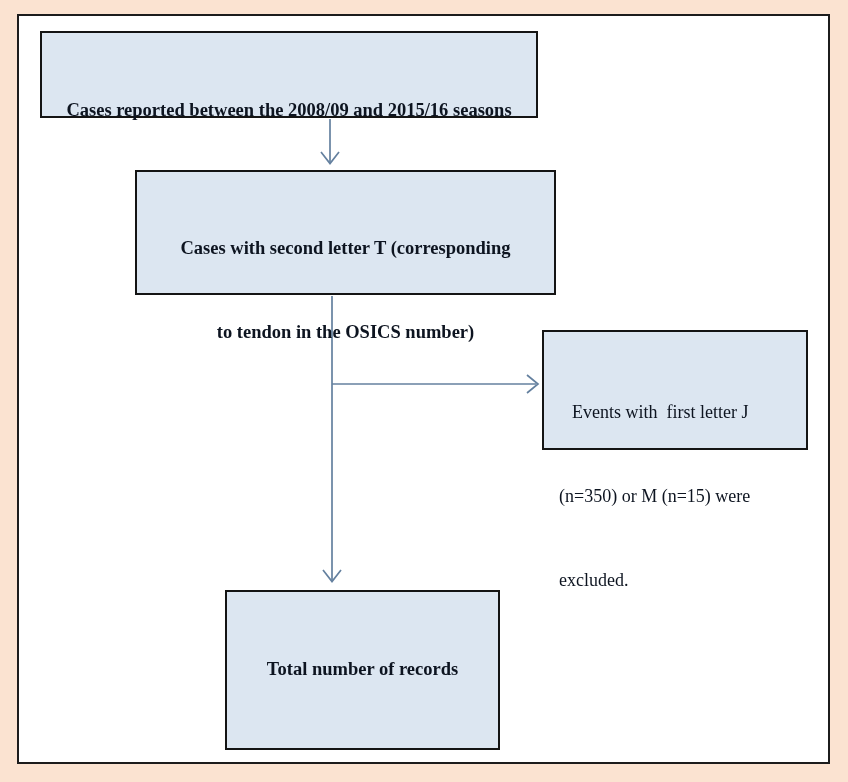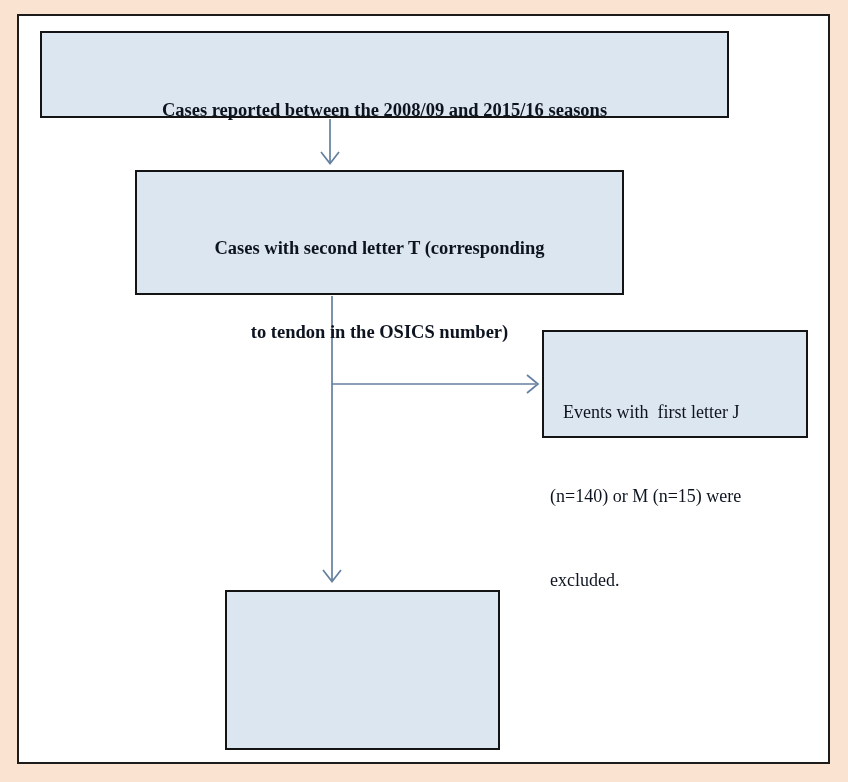--- a/index.html
+++ b/index.html
@@ -30,25 +30,25 @@
     border: 2px solid #141414;
     box-sizing: border-box;
     font-size: 18.5px;
     line-height: 28px;
     white-space: pre-wrap;
   }
   .bold-box {
     font-weight: 700;
     text-align: center;
   }
-  .box1 { left: 40px;  top: 31px;  width: 689px; height: 87px;  padding-top: 7px; }
-  .box2 { left: 135px; top: 170px; width: 489px; height: 125px; padding-top: 6px; }
+  .box1 { left: 40px;  top: 31px;  width: 498px; height: 87px;  padding-top: 7px; }
+  .box2 { left: 135px; top: 170px; width: 421px; height: 125px; padding-top: 6px; }
   .box3 {
-    left: 542px; top: 330px; width: 266px; height: 108px;
-    padding: 10px 6px 0 6px;
+    left: 542px; top: 330px; width: 266px; height: 120px;
+    padding: 10px 6px 0 15px;
     font-weight: 400;
     text-align: left;
     font-size: 18px;
   }
   .box3 .first-line { text-indent: 13px; }
   .box4 { left: 225px; top: 590px; width: 275px; height: 160px; padding-top: 7px; }
   .arrow-layer {
     position: absolute;
     left: 0;
     top: 0;
@@ -88,20 +88,21 @@
   <span class="line">n=6040</span>
 </div>
 
 <div class="flow-box bold-box box2">
   <span class="line">Cases with second letter T (corresponding</span>
   <span class="line">to tendon in the OSICS number)</span>
 </div>
 
 <div class="flow-box box3">
   <span class="line first-line">Events with  first letter J</span>
-  <span class="line">(n=140) or M (n=15) were</span>
+  <span class="line">(n=350) or M (n=15) were</span>
   <span class="line">excluded.</span>
 </div>
 
 <div class="flow-box bold-box box4">
+  <span class="line">Total number of records</span>
   
   
 </div>
 
 </body></html>

